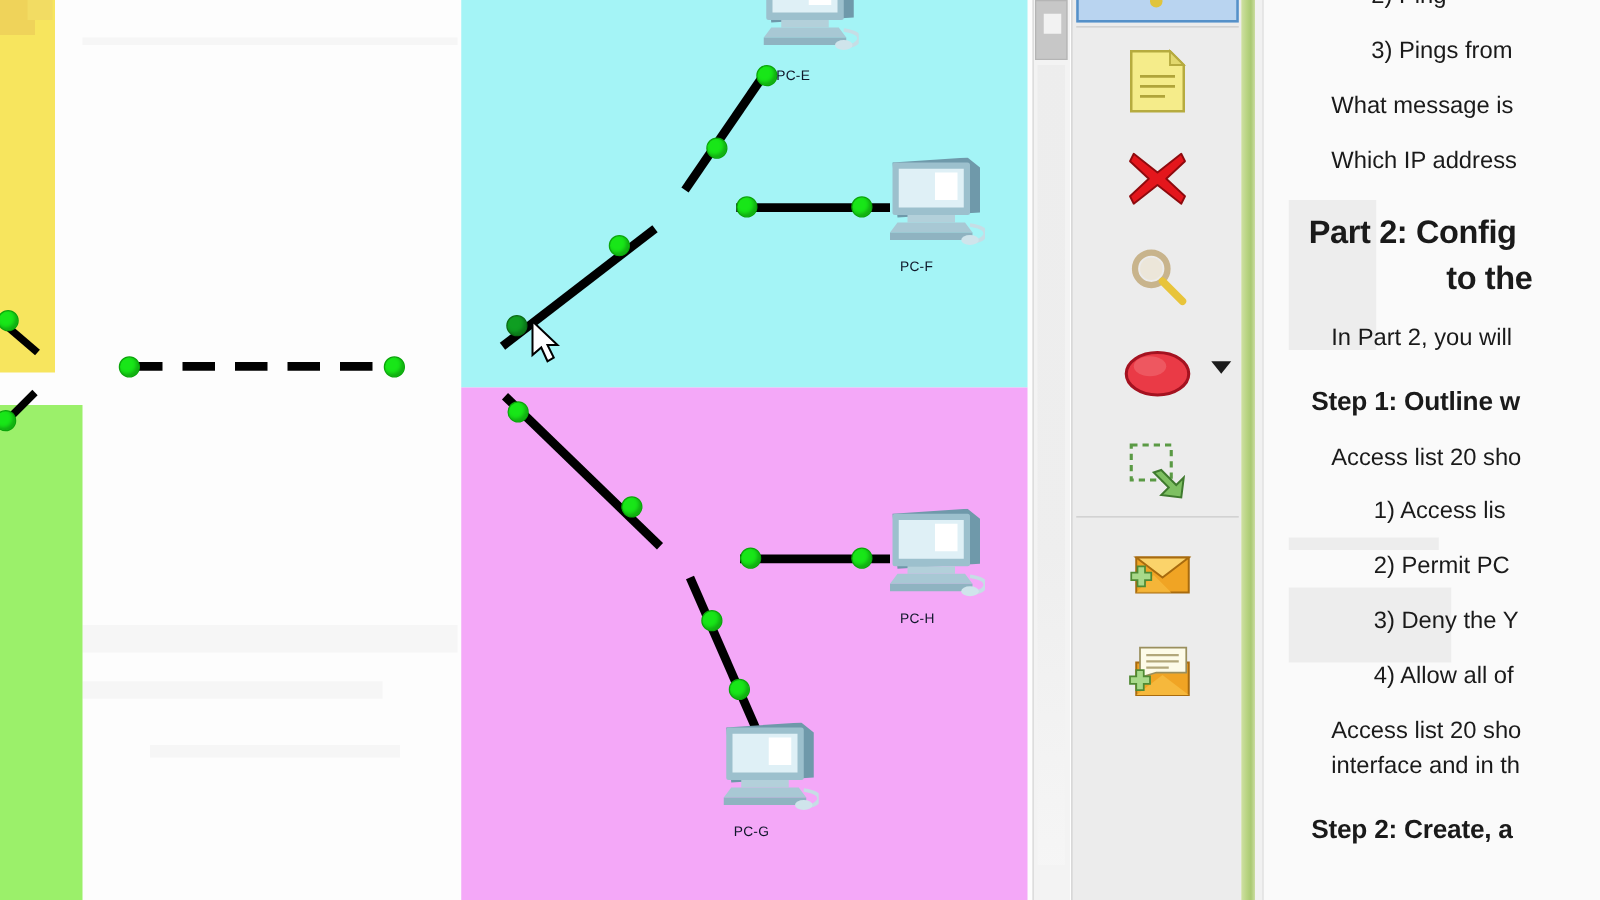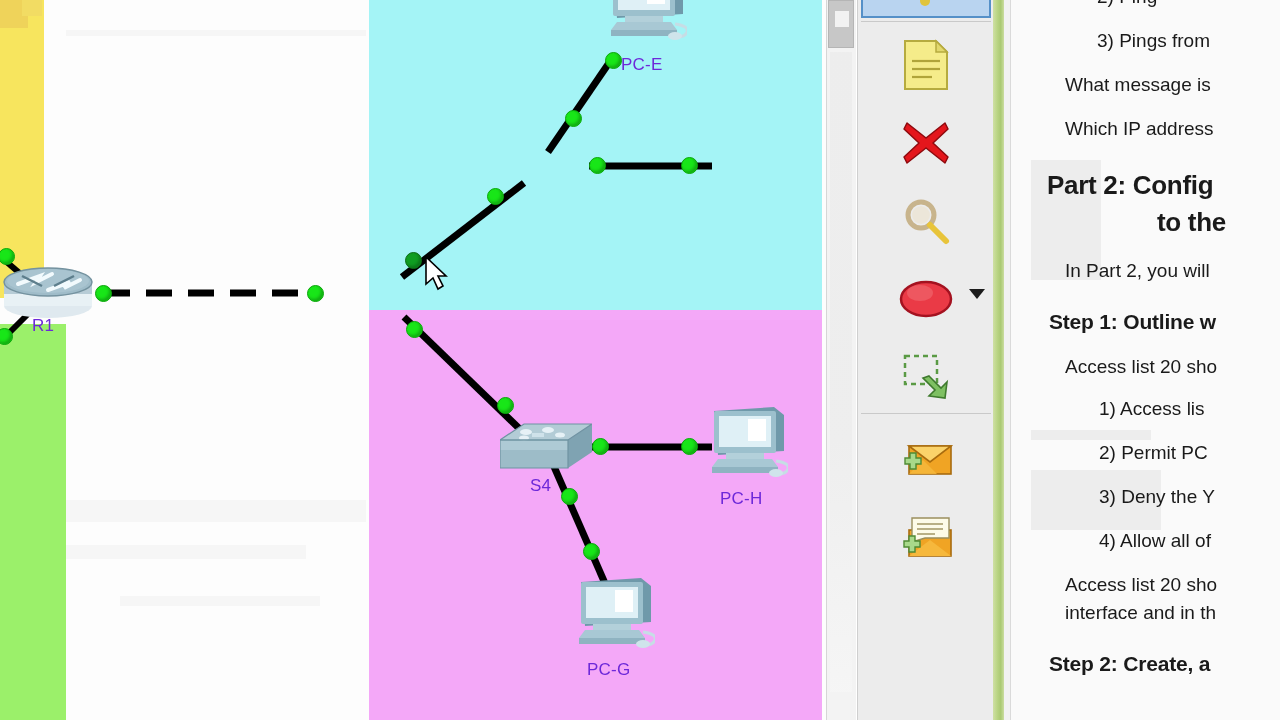--- a/index.html
+++ b/index.html
@@ -44,22 +44,22 @@
     position: absolute; left: 0; top: 0;
     width: 826px; height: 720px;
     pointer-events: none;
   }
 
   
   .device { position: absolute; }
   .dev-label {
     position: absolute;
     font-family: "Liberation Sans", sans-serif;
-    font-size: 17px;
-    color: #6d28d9;
+    font-size: 11px;
+    color: #0f172a;
     white-space: nowrap;
     letter-spacing: .2px;
   }
 
   
   .router { width: 92px; height: 56px; }
   
   .switch { width: 92px; height: 52px; }
   
   .pc { width: 82px; height: 76px; }
@@ -220,35 +220,20 @@
 
       <line x1="589" y1="166" x2="712" y2="166" stroke="#000" stroke-width="7"></line>
 
       <line x1="404" y1="317" x2="528" y2="437" stroke="#000" stroke-width="7"></line>
 
       <line x1="592" y1="447" x2="712" y2="447" stroke="#000" stroke-width="7"></line>
 
       <line x1="552" y1="462" x2="607" y2="588" stroke="#000" stroke-width="7"></line>
     </svg>
 
-    <div class="device" style="left:2px; top:264px;">
-      <svg class="router" viewBox="0 0 92 56">
-        <ellipse cx="46" cy="42" rx="44" ry="12" fill="#dfe9ef"></ellipse>
-        <rect x="2" y="18" width="88" height="24" fill="#b7ccd6"></rect>
-        <rect x="2" y="30" width="88" height="12" fill="#e8f1f5"></rect>
-        <ellipse cx="46" cy="18" rx="44" ry="14" fill="#9fbcc9"></ellipse>
-        <ellipse cx="46" cy="17" rx="41" ry="12" fill="#a9c4d0"></ellipse>
-        <path d="M16 20 L38 12 L34 18 L50 10" stroke="#f2fafd" stroke-width="4" fill="none" stroke-linecap="round"></path>
-        <path d="M46 26 L68 18 L62 24 L78 16" stroke="#f2fafd" stroke-width="4" fill="none" stroke-linecap="round"></path>
-        <path d="M20 12 L40 22" stroke="#5d7e8c" stroke-width="2.5" fill="none"></path>
-        <path d="M52 22 L72 12" stroke="#5d7e8c" stroke-width="2.5" fill="none"></path>
-        <ellipse cx="46" cy="18" rx="44" ry="14" fill="none" stroke="#74929f" stroke-width="1.5"></ellipse>
-      </svg>
-      <span class="dev-label" style="left:30px; top:52px;">R1</span>
-    </div>
     <div class="dot" style="left:-2px; top:248px;"></div>
     <div class="dot" style="left:-4px; top:328px;"></div>
     <div class="dot" style="left:95px; top:285px;"></div>
 
     <div class="dot dark" style="left:405px; top:252px;"></div>
     <div class="dot" style="left:406px; top:321px;"></div>
     <div class="dot" style="left:307px; top:285px;"></div>
 
     <div class="dot" style="left:487px; top:188px;"></div>
     <div class="dot" style="left:589px; top:157px;"></div>
@@ -264,37 +249,35 @@
         <rect x="42" y="12" width="18" height="22" fill="#ffffff"></rect>
         <rect x="20" y="46" width="38" height="6" fill="#b3d0da"></rect>
         <polygon points="12,52 66,52 72,60 6,60" fill="#a8c8d4"></polygon>
         <polygon points="6,60 72,60 72,66 6,66" fill="#8fb3c1"></polygon>
         <path d="M70 54 q14 2 12 8 q-2 5 -10 5" stroke="#c6dde5" stroke-width="3" fill="none"></path>
         <ellipse cx="70" cy="66" rx="7" ry="4" fill="#cfe4eb"></ellipse>
       </svg>
       <span class="dev-label" style="left:16px; top:85px;">PC-E</span>
     </div>
 
-
-    <div class="device" style="left:500px; top:422px;">
-      <svg class="switch" viewBox="0 0 92 52">
-        <polygon points="0,18 24,2 92,2 68,18" fill="#b3ccd6"></polygon>
-        <polygon points="68,18 92,2 92,30 68,46" fill="#7fa3b2"></polygon>
-        <rect x="0" y="18" width="68" height="28" fill="#9dbcc8"></rect>
-        <rect x="0" y="18" width="68" height="10" fill="#aecad5"></rect>
-        <ellipse cx="26" cy="10" rx="6" ry="3" fill="#e6f1f6"></ellipse>
-        <ellipse cx="48" cy="8" rx="6" ry="3" fill="#e6f1f6"></ellipse>
-        <ellipse cx="24" cy="16" rx="5" ry="2.5" fill="#e6f1f6"></ellipse>
-        <ellipse cx="60" cy="13" rx="5" ry="2.5" fill="#e6f1f6"></ellipse>
-        <rect x="32" y="11" width="12" height="4" fill="#cfe2ea"></rect>
-        <polygon points="0,18 24,2 92,2 68,18" fill="none" stroke="#6f93a2" stroke-width="1.2"></polygon>
-        <polygon points="0,18 68,18 68,46 0,46" fill="none" stroke="#6f93a2" stroke-width="1.2"></polygon>
+    <div class="device" style="left:706px; top:126px;">
+      <svg class="pc" viewBox="0 0 82 76">
+        <polygon points="8,4 68,0 78,8 78,44 12,48" fill="#6f99aa"></polygon>
+        <rect x="8" y="4" width="62" height="42" rx="2" fill="#9cc0cd"></rect>
+        <rect x="13" y="9" width="52" height="31" fill="#dff0f6"></rect>
+        <rect x="42" y="12" width="18" height="22" fill="#ffffff"></rect>
+        <rect x="20" y="46" width="38" height="6" fill="#b3d0da"></rect>
+        <polygon points="12,52 66,52 72,60 6,60" fill="#a8c8d4"></polygon>
+        <polygon points="6,60 72,60 72,66 6,66" fill="#8fb3c1"></polygon>
+        <path d="M70 54 q14 2 12 8 q-2 5 -10 5" stroke="#c6dde5" stroke-width="3" fill="none"></path>
+        <ellipse cx="70" cy="66" rx="7" ry="4" fill="#cfe4eb"></ellipse>
       </svg>
-      <span class="dev-label" style="left:30px; top:54px;">S4</span>
-    </div>
+      <span class="dev-label" style="left:14px; top:82px;">PC-F</span>
+    </div>
+
     <div class="dot" style="left:497px; top:397px;"></div>
     <div class="dot" style="left:592px; top:438px;"></div>
     <div class="dot" style="left:681px; top:438px;"></div>
     <div class="dot" style="left:561px; top:488px;"></div>
     <div class="dot" style="left:583px; top:543px;"></div>
 
     <div class="device" style="left:573px; top:578px;">
       <svg class="pc" viewBox="0 0 82 76">
         <polygon points="8,4 68,0 78,8 78,44 12,48" fill="#6f99aa"></polygon>
         <rect x="8" y="4" width="62" height="42" rx="2" fill="#9cc0cd"></rect>

